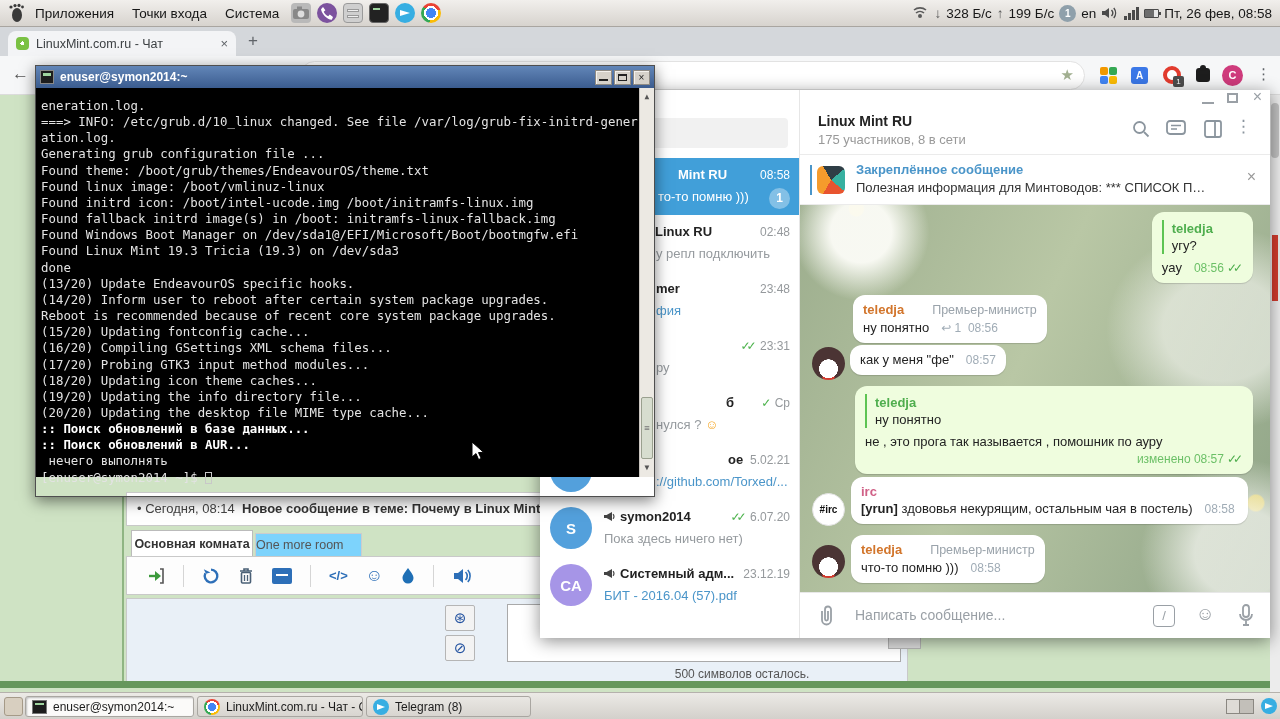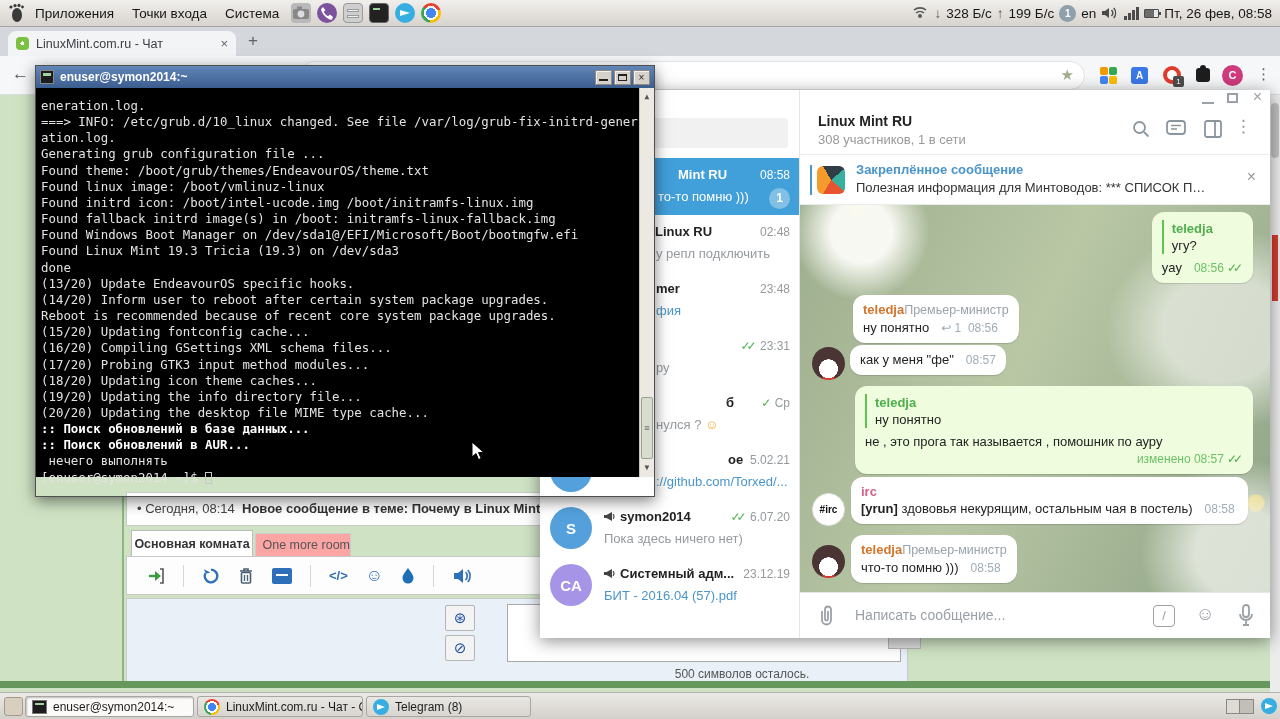--- a/index.html
+++ b/index.html
@@ -36,21 +36,21 @@
 .extred{position:absolute;left:1163px;top:10px;width:18px;height:18px;border-radius:50%;border:4px solid #e23b2e;background:#fff}
 .extbadge{position:absolute;left:1173px;top:20px;min-width:11px;height:11px;background:#4d4d4d;color:#fff;font-size:8px;text-align:center;line-height:11px;border-radius:2px;padding:0 1px}
 .extpuz{position:absolute;left:1196px;top:12px;width:14px;height:14px;background:#1d1d1d;border-radius:3px}
 .extpuz:after{content:"";position:absolute;left:4px;top:-3px;width:6px;height:6px;border-radius:50%;background:#1d1d1d}
 .profc{position:absolute;left:1222px;top:9px;width:21px;height:21px;border-radius:50%;background:#cf3b7c;color:#fff;font-size:11px;font-weight:bold;text-align:center;line-height:21px}
 .bdots{position:absolute;left:1256px;top:9px;color:#5f6368;font-size:15px}
 .bcontent{position:absolute;left:0;top:68px;width:1280px;height:597px;background:#cfe3c4;overflow:hidden}
 .newsbox{position:absolute;left:126px;top:397px;width:782px;height:34px;background:#fff;border:1px solid #c9c9c9;font-size:13px;color:#444;padding:8px 10px;white-space:nowrap;overflow:hidden}
 .newsbox b{color:#333}
 .roomtab1{position:absolute;left:131px;top:435px;width:122px;height:40px;background:#fff;border:1px solid #bbb;border-bottom:none;font-size:12.5px;font-weight:bold;color:#333;text-align:center;line-height:26px}
-.roomtab2{position:absolute;left:255px;top:438px;width:96px;height:24px;background:#fca5a5;border:1px solid #ccc;border-bottom:none;font-size:12.5px;color:#555;text-align:right;line-height:23px}
+.roomtab2{position:absolute;left:255px;top:438px;width:107px;height:24px;background:#7dd3fc;border:1px solid #ccc;border-bottom:none;font-size:12.5px;color:#555;text-align:left;line-height:23px}
 .chtools{position:absolute;left:126px;top:461px;width:782px;height:39px;background:#fdfdfd;border:1px solid #c9c9c9;display:flex;align-items:center;gap:18px;padding-left:20px}
 .chtools .sep{width:1px;height:22px;background:#d5d5d5}
 .ccode{color:#2d6fb8;font-weight:bold;font-size:13px}
 .csmile{color:#2d6fb8;font-size:17px}
 .inputpanel{position:absolute;left:126px;top:503px;width:782px;height:84px;background:#e9f0f7;border:1px solid #c9c9c9}
 .minibtn{position:absolute;width:30px;height:26px;background:#f3f3f3;border:1px solid #b5b5b5;border-radius:2px;color:#1f4f9e;font-size:15px;text-align:center;line-height:24px}
 .chatta{position:absolute;left:380px;top:5px;width:394px;height:58px;background:#fff;border:1px solid #a9a9a9}
 .graybx{position:absolute;left:761px;top:24px;width:33px;height:26px;background:#ddd;border:1px solid #b5b5b5}
 .charsleft{position:absolute;left:470px;top:68px;width:290px;text-align:center;font-size:12px;color:#555}
 .greenline{position:absolute;left:0;top:586px;width:1280px;height:7px;background:#66975c}
@@ -95,21 +95,21 @@
  radial-gradient(95px 95px at 13% 7%,rgba(252,252,247,.95) 0 32%,rgba(252,252,247,0) 72%),
  radial-gradient(16px 16px at 12% 1%,#e9cf49 0 44%,rgba(0,0,0,0) 52%),
  radial-gradient(150px 130px at 90% 32%,rgba(250,250,246,.6) 0 40%,rgba(250,250,246,0) 78%),
  radial-gradient(130px 120px at 94% 90%,rgba(250,250,246,.7) 0 36%,rgba(250,250,246,0) 78%),
  radial-gradient(18px 18px at 97% 77%,rgba(233,207,73,.85) 0 42%,rgba(0,0,0,0) 52%),
  linear-gradient(115deg,#9dae8e 0%,#b9c7a5 45%,#8ea386 100%)}
 .msg{position:absolute;background:#fff;border-radius:12px;padding:6px 10px;color:#232323;box-shadow:0 1px 1px rgba(0,0,0,.15);line-height:17px}
 .msg.out{background:#effdde}
 .mname{font-weight:bold;color:#d2752b}
 .mname.pink{color:#d06187}
-.mrole{color:#9aa3ab;margin-left:0;font-size:12.5px;font-weight:normal}
+.mrole{color:#9aa3ab;margin-left:28px;font-size:12.5px;font-weight:normal}
 .quote{border-left:2px solid #5dc452;padding-left:8px;margin:2px 0 5px}
 .qn{color:#4fae4e;font-weight:bold}
 .mtime{color:#a0acb6;font-size:12px;margin-left:12px;white-space:nowrap}
 .out .mtime{color:#6cc067}
 .chk{color:#4fae4e;font-size:12px;margin-left:3px}
 .av{position:absolute;width:33px;height:33px;border-radius:50%}
 .av-peng{background:radial-gradient(circle at 50% 66%,#fff 0 34%,rgba(0,0,0,0) 35%),radial-gradient(circle at 50% 92%,#d33a2e 0 17%,rgba(0,0,0,0) 18%),#4b3434}
 .av-irc{background:#fff;border:1px solid #e3e3e3;color:#111;font-weight:bold;font-size:10px;display:flex;align-items:center;justify-content:center}
 .tg-input{position:absolute;left:0;top:502px;width:470px;height:46px;background:#fff;border-top:1px solid #e8e8e8}
 .tg-ph{position:absolute;left:55px;top:14px;color:#9aa0a6;font-size:14px}
@@ -299,21 +299,21 @@
         </div>
       </div>
     </div>
 
     <div class="tg-right">
       <div class="tg-ctrl tg-min"></div>
       <div class="tg-ctrl tg-max"></div>
       <div class="tg-ctrl tg-x">×</div>
       <div class="tg-head">
         <div class="tg-title">Linux Mint RU</div>
-        <div class="tg-sub">308 участников, 1 в сети</div>
+        <div class="tg-sub">175 участников, 8 в сети</div>
         <svg class="hic" style="right:120px" width="18" height="18" viewBox="0 0 18 18">
             <circle cx="7.5" cy="7.5" r="5.5" fill="none" stroke="#8b959e" stroke-width="1.8"></circle>
             <path d="M12 12l4.5 4.5" stroke="#8b959e" stroke-width="1.8"></path>
           </svg>
         <svg class="hic" style="right:84px" width="20" height="18" viewBox="0 0 20 18">
             <rect x="1" y="1" width="18" height="13" rx="3" fill="none" stroke="#8b959e" stroke-width="1.8"></rect>
             <path d="M5 5.5h10M5 9h6" stroke="#8b959e" stroke-width="1.6"></path>
           </svg>
         <svg class="hic" style="right:48px" width="18" height="18" viewBox="0 0 18 18">
             <rect x="1" y="1" width="16" height="16" rx="2" fill="none" stroke="#8b959e" stroke-width="1.8"></rect>

